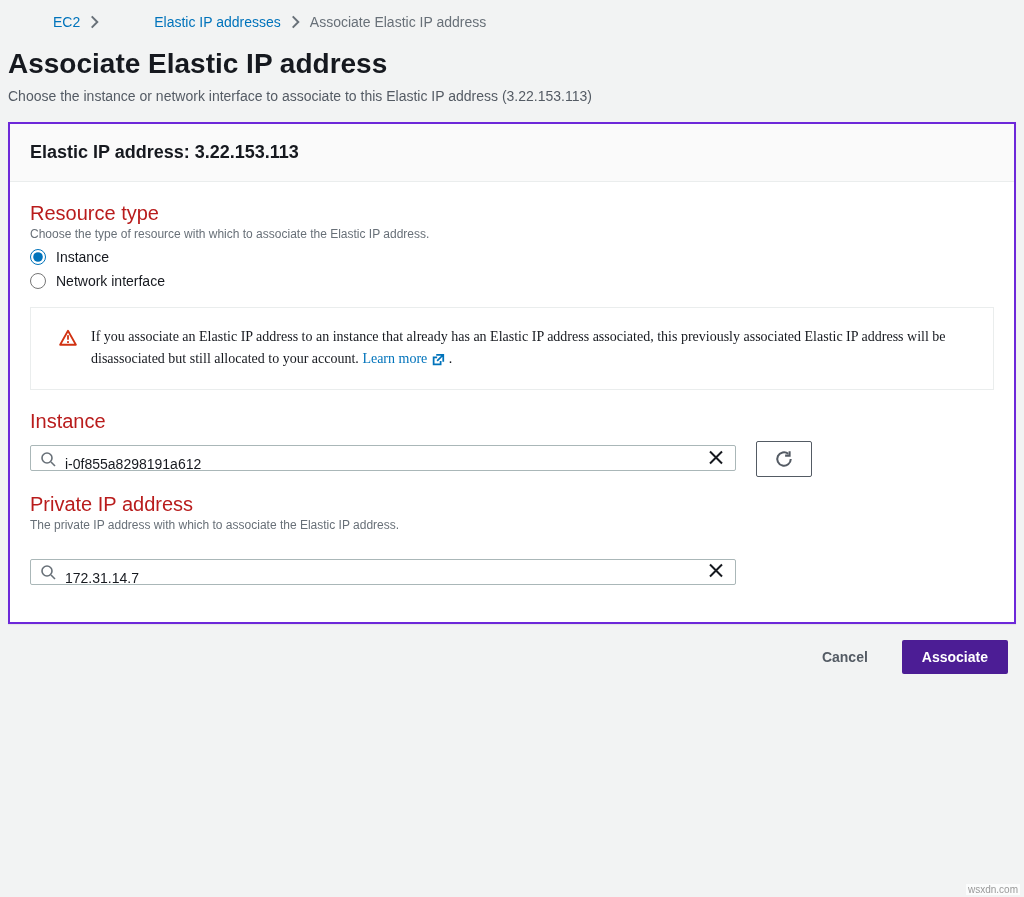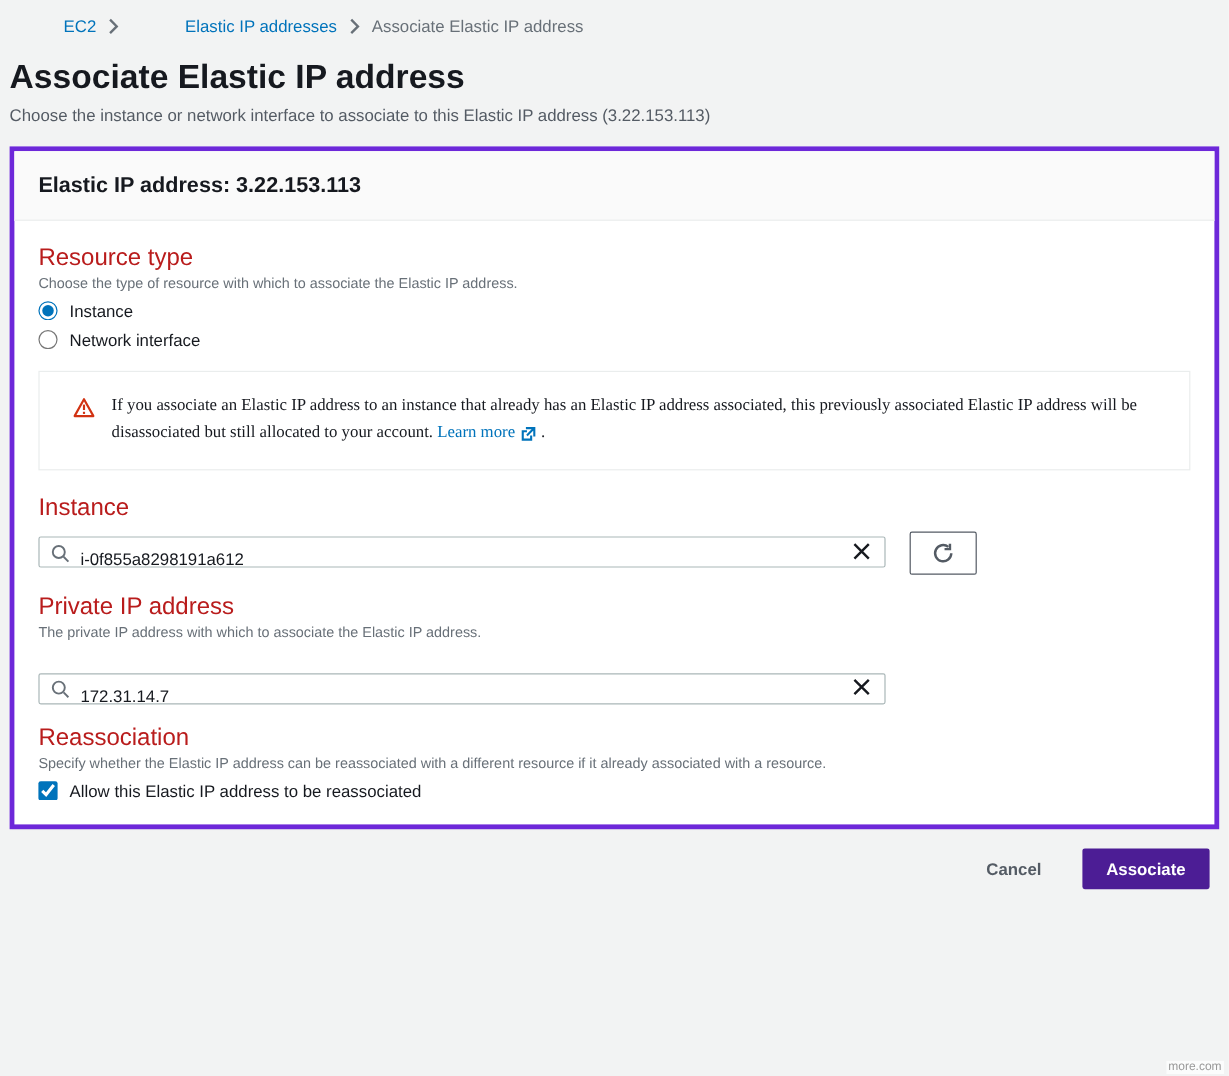--- a/index.html
+++ b/index.html
@@ -44,21 +44,21 @@
       color: #16191f;
       margin-bottom: 8px;
     }
     p.page-desc {
       font-size: 14px;
       color: #545b64;
       margin-bottom: 18px;
     }
     .panel {
       background: #fff;
-      border: 4px solid #6d28d9;
+      border: 2px solid #6d28d9;
       box-shadow: 0 1px 1px rgba(0,0,0,0.05);
     }
     .panel-header {
       padding: 18px 20px;
       border-bottom: 1px solid #eaeded;
       background: #fafafa;
     }
     .panel-header h2 {
       font-size: 18px;
       font-weight: 700;
@@ -323,32 +323,24 @@
             <input type="text" value="172.31.14.7" style="">
             <button class="clear-btn">
               <svg viewBox="0 0 16 16">
                   <path d="M2 2l12 12M14 2 2 14" stroke="#16191f" stroke-width="2"></path>
                 </svg>
             </button>
           </div>
         </div>
       </div>
 
-      <div class="field-group" style="margin-bottom:0">
-        <div class="field-label">Reassociation</div>
-        <div class="field-help">Specify whether the Elastic IP address can be reassociated with a different resource if it already associated with a resource.</div>
-        <div class="checkbox-row">
-          <input type="checkbox" id="reassoc" checked="" style="">
-          <label for="reassoc">Allow this Elastic IP address to be reassociated</label>
-        </div>
-      </div>
 
     </div>
   </div>
 
   <div class="footer-actions">
     <button class="btn btn-link">Cancel</button>
     <button class="btn btn-primary">Associate</button>
   </div>
 
 </div>
 
-<div class="watermark">more.com</div>
+<div class="watermark">wsxdn.com</div>
 
 </body></html>

